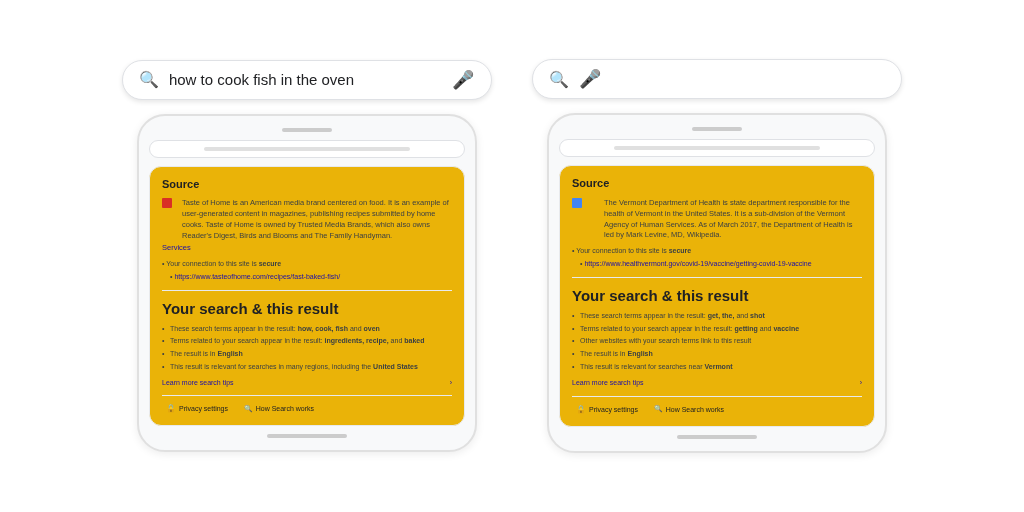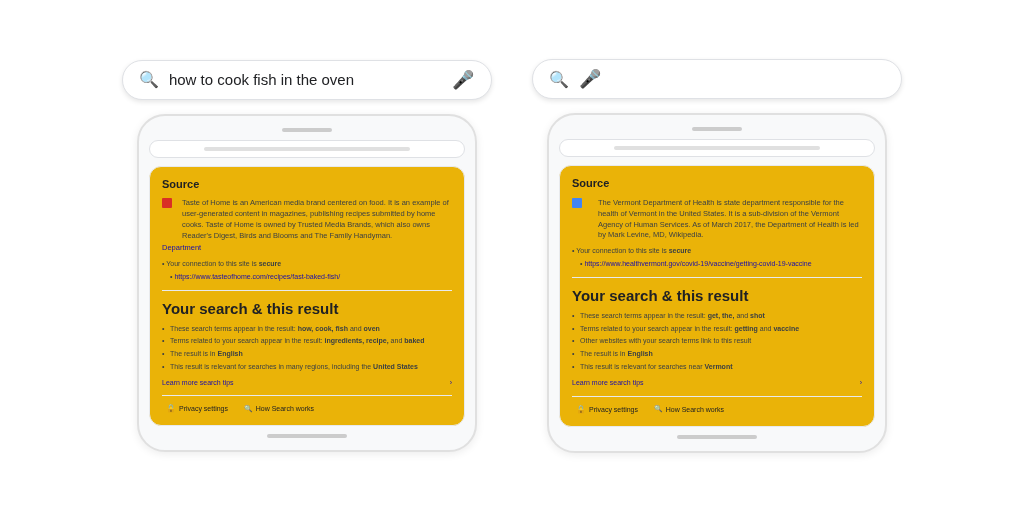--- a/index.html
+++ b/index.html
@@ -278,21 +278,21 @@
     </div>
 
     <div class="info-card">
 
       <div class="source-section">
         <div class="info-card-title">Source</div>
         <div style="display:flex; align-items:flex-start; gap:6px;">
           <div class="source-logo"></div>
           <div class="source-text">Taste of Home is an American media brand centered on food. It is an example of user-generated content in magazines, publishing recipes submitted by home cooks. Taste of Home is owned by Trusted Media Brands, which also owns Reader's Digest, Birds and Blooms and The Family Handyman.</div>
         </div>
-        <a class="wikipedia-link">Department</a>
+        <a class="wikipedia-link">Services</a>
         <div class="secure-line">
           <span>Your connection to this site is</span> <span class="secure-bold">secure</span>
         </div>
         <div class="link-line">
           <a class="link-text">https://www.tasteofhome.com/recipes/fast-baked-fish/</a>
         </div>
       </div>
 
       <hr class="divider">
 
@@ -345,21 +345,21 @@
       <div class="phone-speaker"></div>
     </div>
     <div class="phone-inner-search">
       <div class="phone-inner-search-bar"></div>
     </div>
 
     <div class="info-card">
 
       <div class="source-section">
         <div class="info-card-title">Source</div>
-        <div style="display:flex; align-items:flex-start; gap:12px;">
+        <div style="display:flex; align-items:flex-start; gap:18px;">
           <div class="source-logo-blue"></div>
           <div class="source-text">The Vermont Department of Health is state department responsible for the health of Vermont in the United States. It is a sub-division of the Vermont Agency of Human Services. As of March 2017, the Department of Health is led by Mark Levine, MD, Wikipedia.</div>
         </div>
         <div class="secure-line">
           <span>Your connection to this site is</span> <span class="secure-bold">secure</span>
         </div>
         <div class="link-line">
           <a class="link-text">https://www.healthvermont.gov/covid-19/vaccine/getting-covid-19-vaccine</a>
         </div>
       </div>

